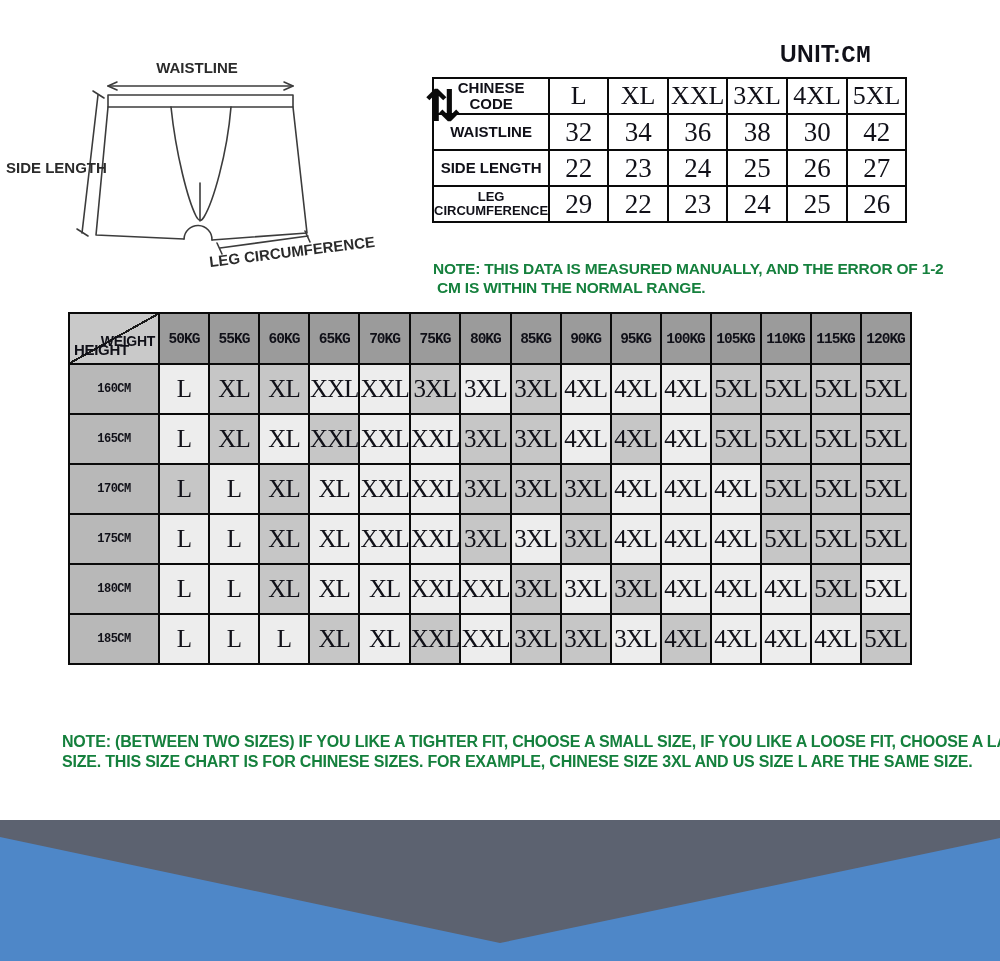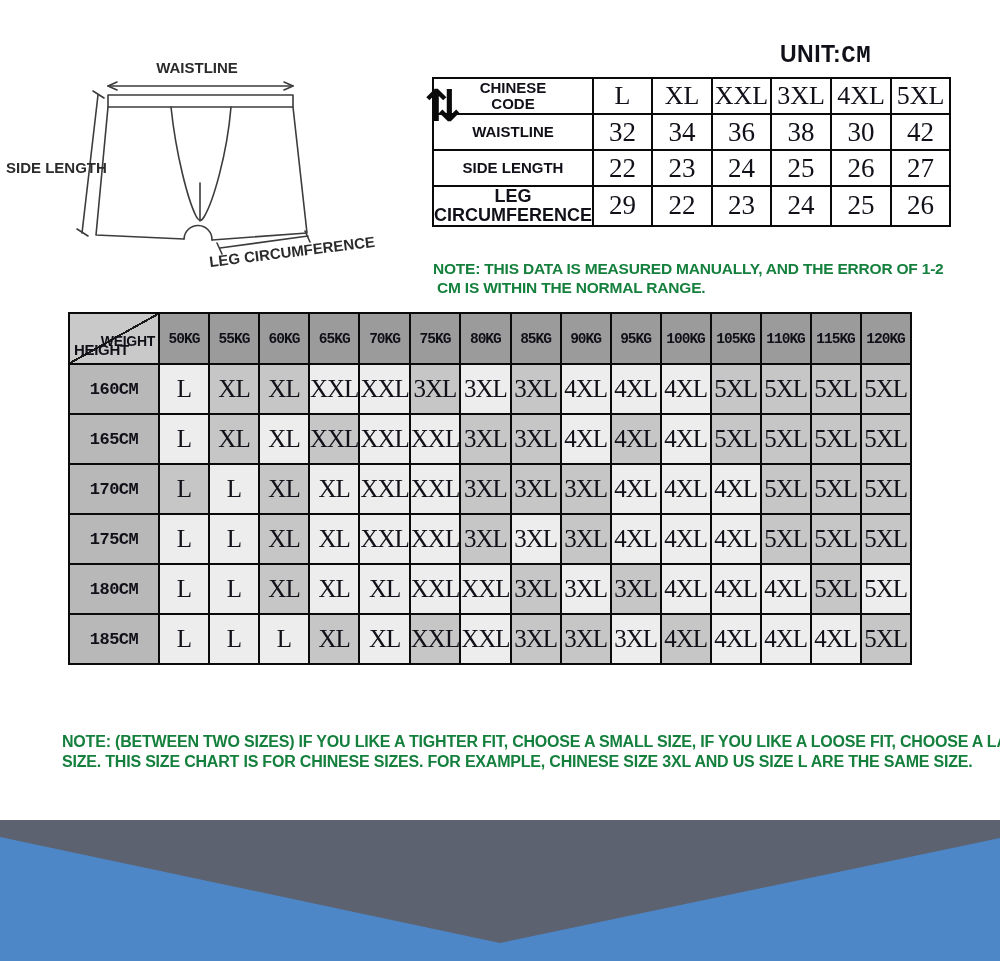--- a/index.html
+++ b/index.html
@@ -14,37 +14,37 @@
   
   #swap-icon{left:424px;top:84px;font-size:44px;font-weight:700;color:#0a0a0a;
              font-family:"DejaVu Sans",sans-serif;line-height:1;}
 
   
   #size-table{left:432px;top:77px;border-collapse:collapse;table-layout:fixed;}
   #size-table td,#size-table th{border:2px solid #0a0a0a;text-align:center;vertical-align:middle;
       padding:0;height:34px;overflow:visible;margin-left:37px;}
   #size-table th{font-weight:600;line-height:1.05;}
   #size-table .lbl-line{font-size:15px;}
-  #size-table tr.st-row-4 .lbl-line{font-size:18px;}
+  #size-table tr.st-row-4 .lbl-line{font-size:13px;}
   #size-table td{font-family:"Liberation Serif",serif;font-size:26px;white-space:nowrap;}
   #size-table tr.st-row-2 td,#size-table tr.st-row-3 td,#size-table tr.st-row-4 td{font-size:27px;}
 
   
   .note{font-size:15.5px;line-height:19px;font-weight:600;letter-spacing:-0.2px;color:#15803d;white-space:nowrap;}
   #note-top{left:433px;top:259px;}
   #note-top .l2{padding-left:4px;}
   #note-bottom{left:62px;top:732px;font-size:16px;line-height:19.5px;}
 
   
   #matrix-table{left:68px;top:312px;border-collapse:collapse;table-layout:fixed;}
   #matrix-table td,#matrix-table th{border:2px solid #0a0a0a;text-align:center;vertical-align:middle;padding:0;}
   #matrix-table thead th{height:49px;background:var(--header-bg);
       font-family:"Liberation Mono",monospace;font-weight:700;font-size:14.5px;letter-spacing:-1px;}
   #matrix-table tbody th{height:48px;background:var(--rowheader-bg);
-      font-family:"Liberation Mono",monospace;font-weight:700;font-size:17px;letter-spacing:-0.5px;}
+      font-family:"Liberation Mono",monospace;font-weight:700;font-size:12px;letter-spacing:-0.5px;}
   #matrix-table tbody td{font-family:"Liberation Serif",serif;font-size:25px;letter-spacing:-1px;white-space:nowrap;}
   #matrix-table td.shade-0{background:var(--cell-light);}
   #matrix-table td.shade-1{background:var(--cell-medium);}
   #corner-cell{position:relative;background:
       linear-gradient(to bottom right,rgba(0,0,0,0) calc(50% - 1px),#1a1a1a calc(50% - 1px),#1a1a1a calc(50% + 1px),rgba(0,0,0,0) calc(50% + 1px)),
       var(--corner-bg) !important;}
   #corner-cell .w{position:absolute;top:19px;right:3px;font-family:"Liberation Sans",sans-serif;
       font-weight:600;font-size:14px;letter-spacing:-0.3px;}
   #corner-cell .h{position:absolute;bottom:5px;left:4px;font-family:"Liberation Sans",sans-serif;
       font-weight:600;font-size:15px;letter-spacing:-0.3px;}

